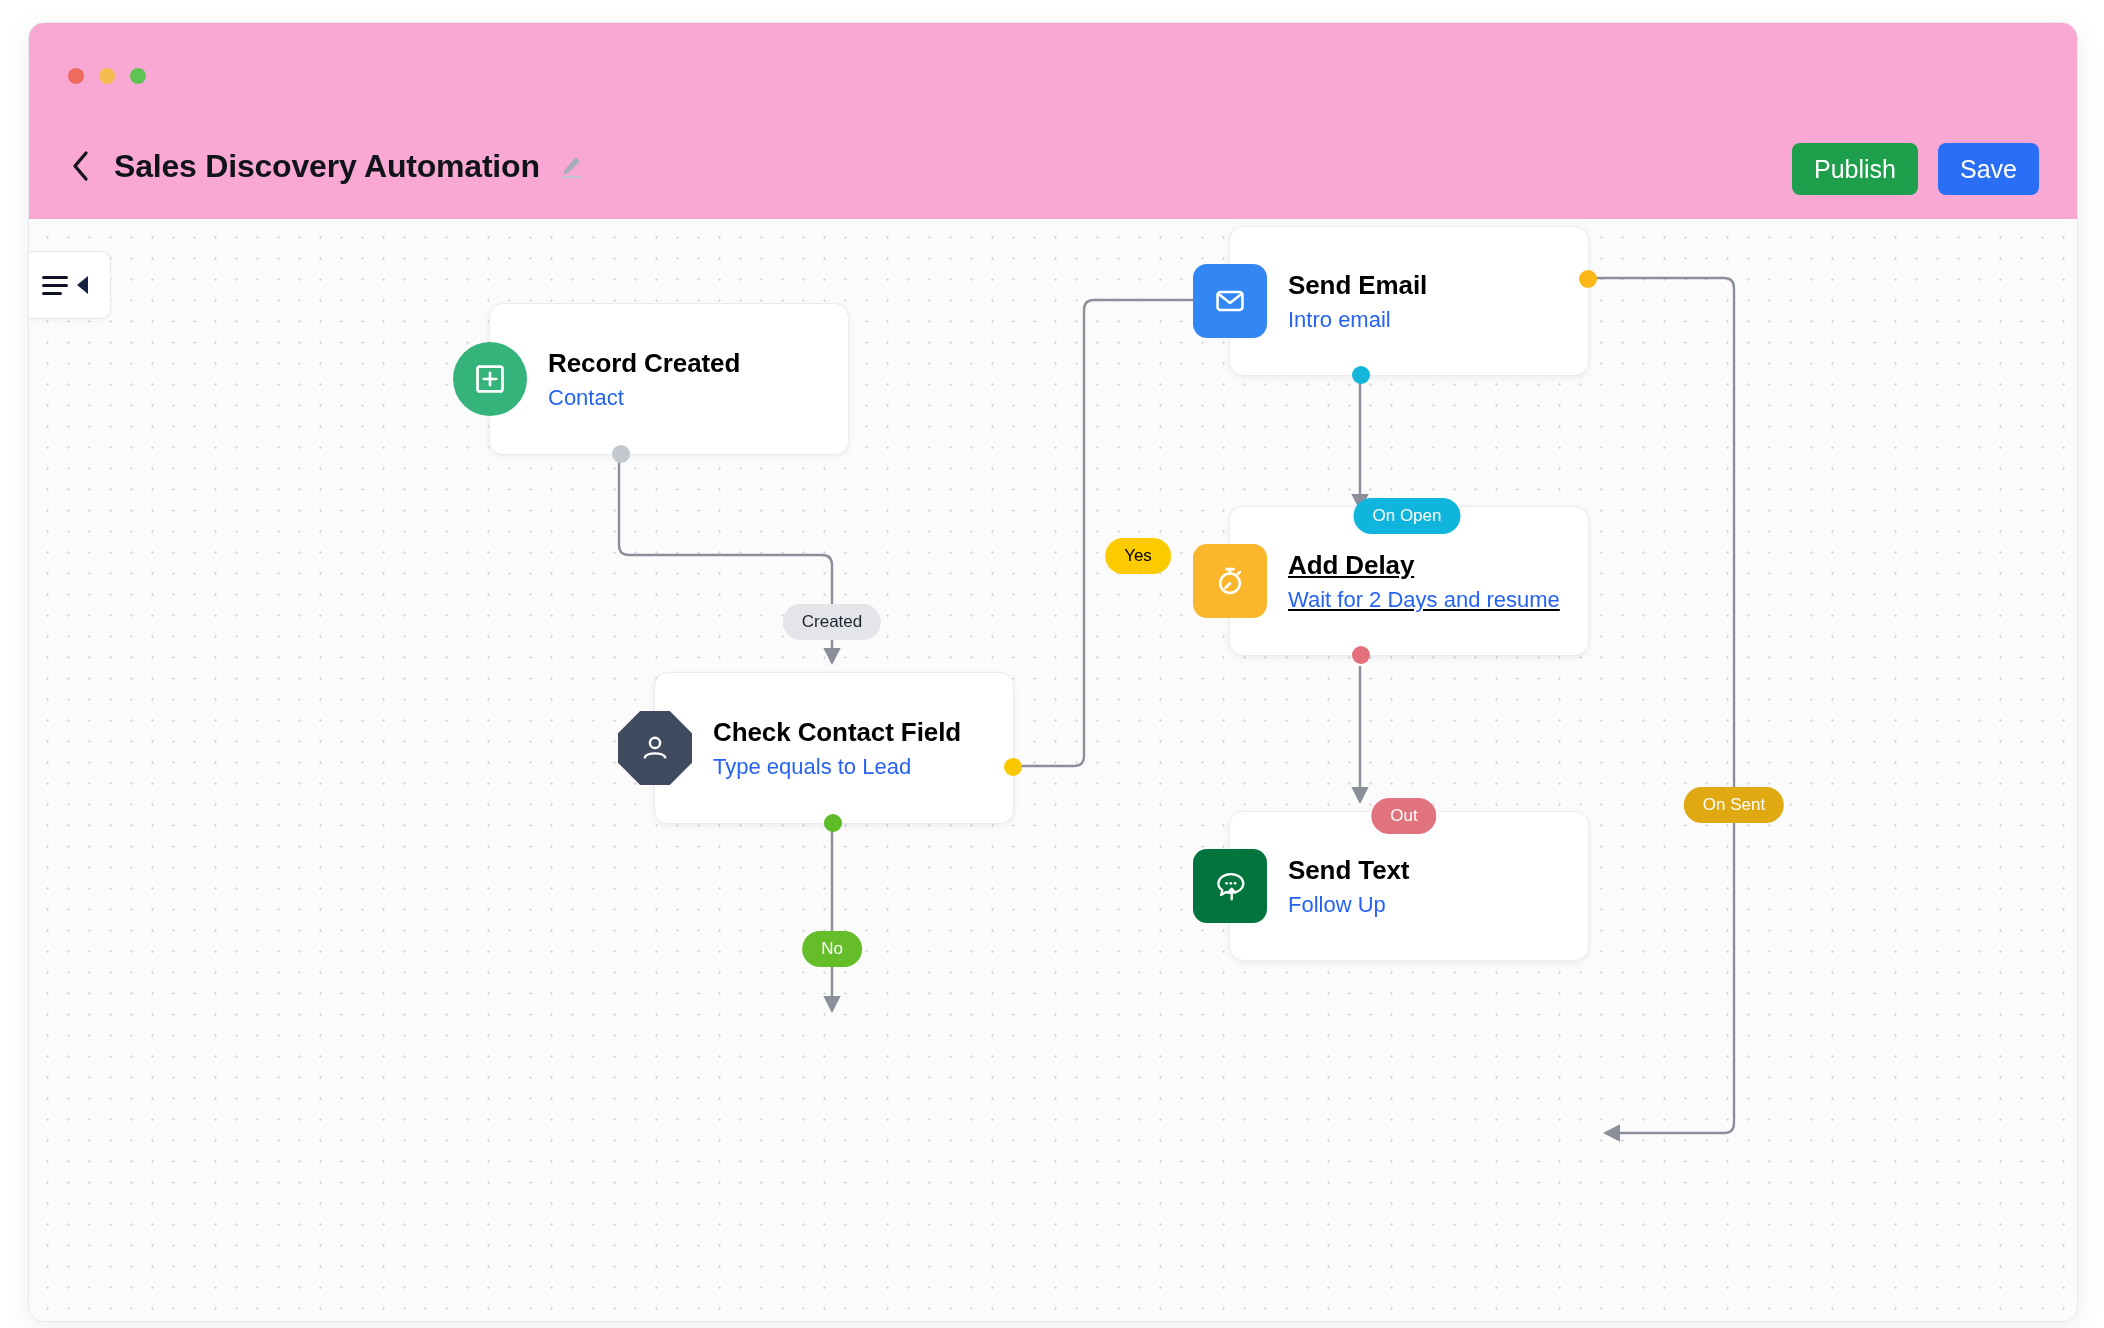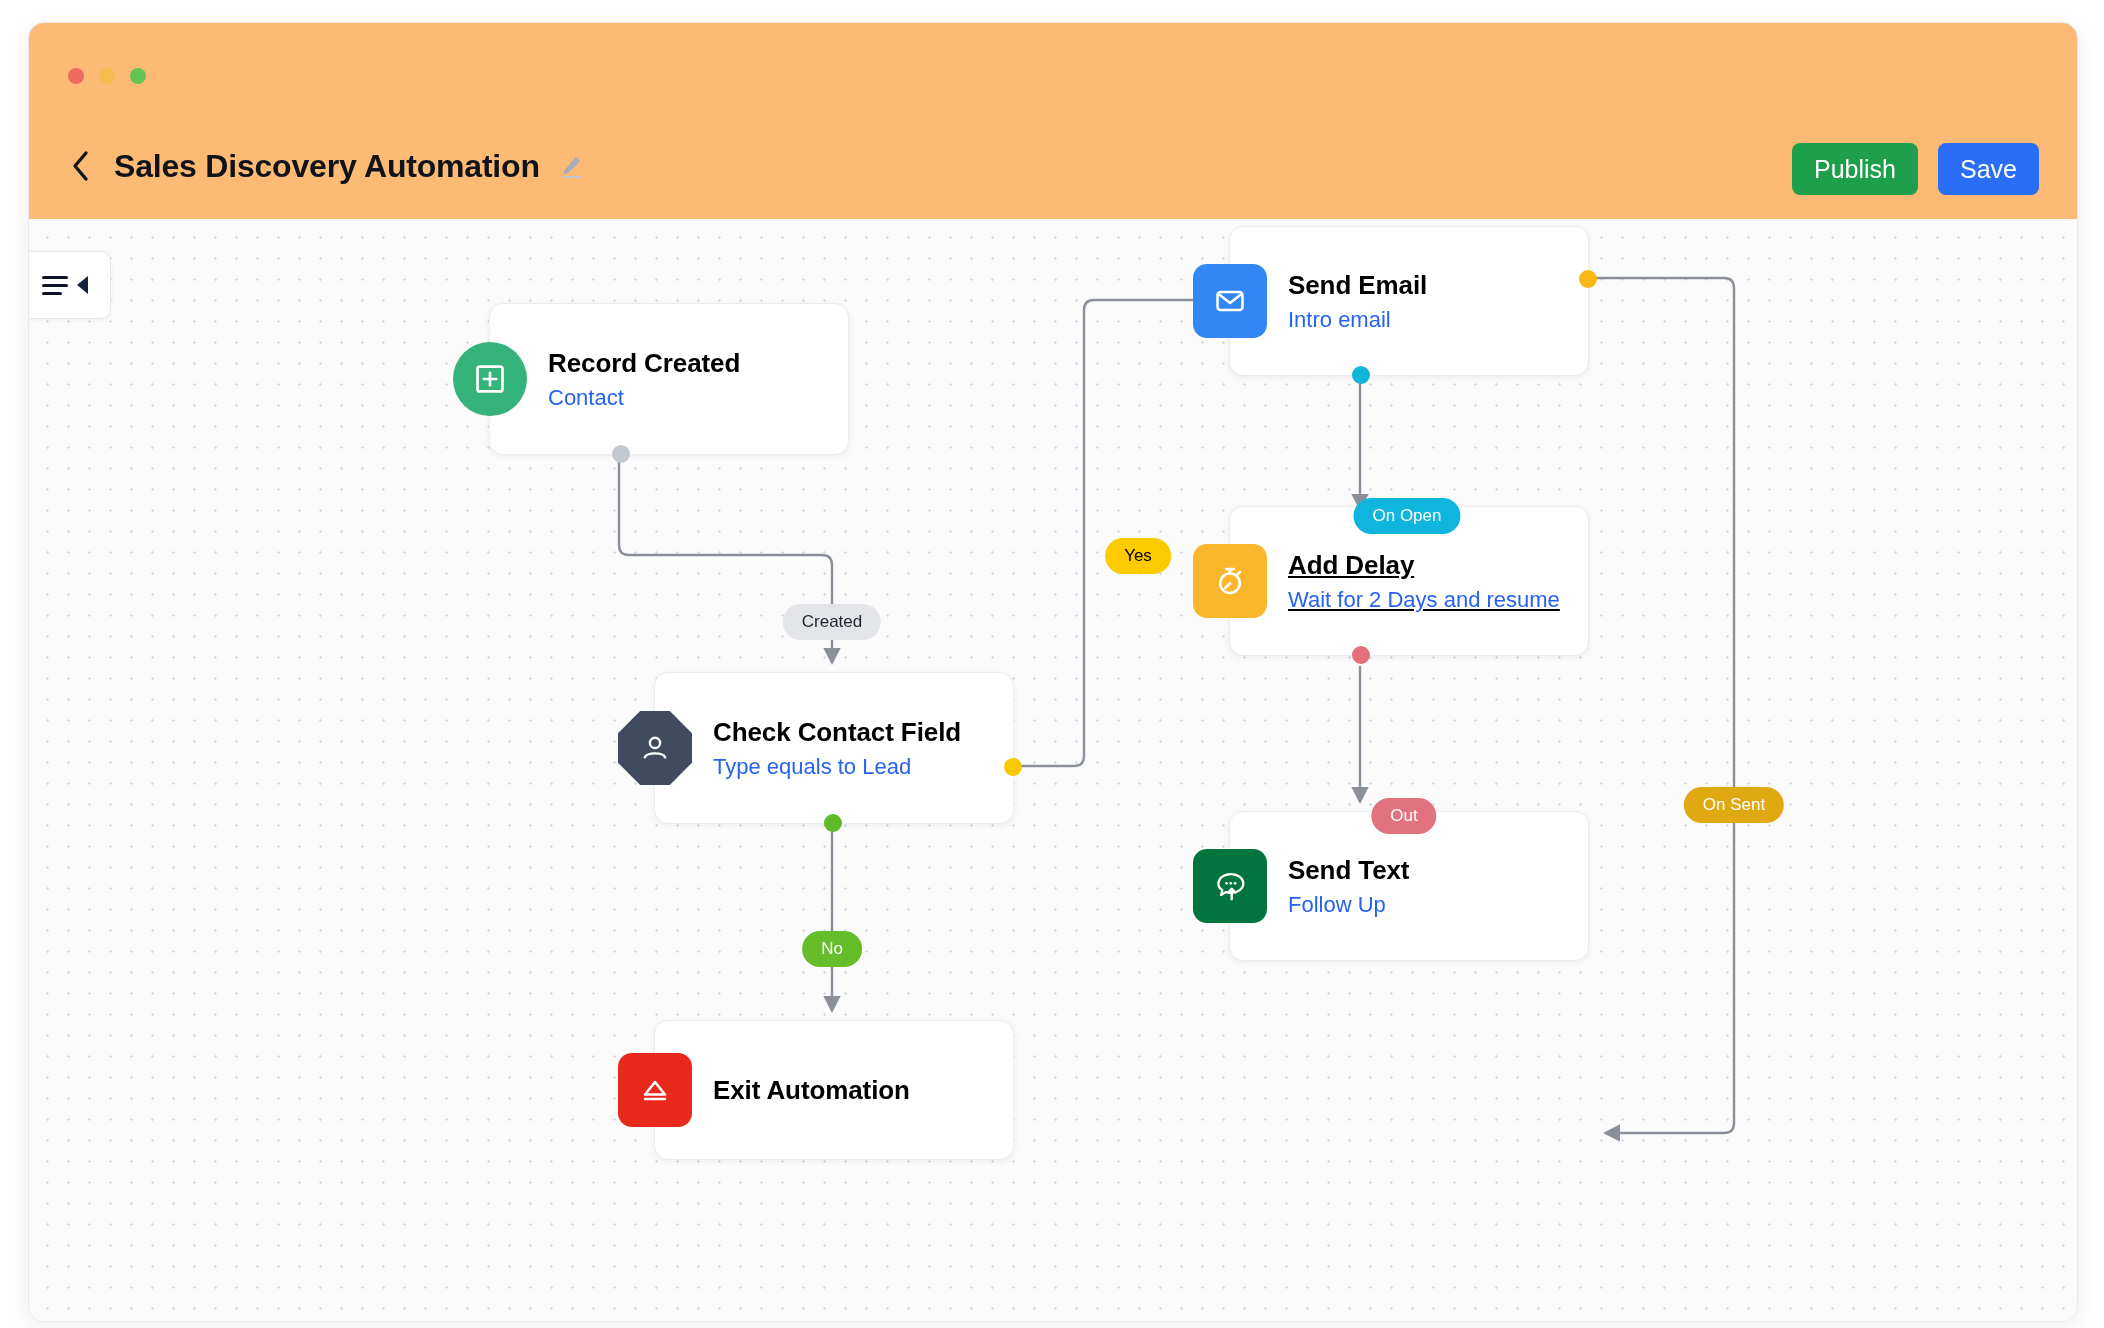--- a/index.html
+++ b/index.html
@@ -27,21 +27,21 @@
     border: 1px solid #e6e8ec;
     border-radius: 16px;
     box-shadow: 0 6px 26px rgba(17,24,39,0.07);
     overflow: hidden;
   }
   .titlebar {
     position: absolute;
     left: 0; top: 0;
     width: 100%;
     height: 196px;
-    background: #fdba74;
+    background: #f9a8d4;
     border-bottom: 1px solid #e9ebef;
   }
   .traffic {
     position: absolute;
     left: 39px;
     top: 45px;
     display: flex;
     gap: 15px;
     align-items: center;
   }
@@ -322,31 +322,20 @@
           </svg>
         </span>
         <span class="txt">
           <span class="ttl">Check Contact Field</span>
           <span class="sub">Type equals to Lead</span>
         </span>
         <span class="port" style="background:#fac800; right:-9px; top:85px;"></span>
         <span class="port" style="background:#5dbb27; left:169px; bottom:-9px;"></span>
       </div>
 
-      <div class="node" style="left:625px; top:801px; width:358px; height:138px;">
-        <span class="badge" style="background:#e8291b;">
-          <svg width="34" height="34" viewBox="0 0 24 24" fill="none">
-            <path d="M12 6.4 L19 15.2 H5 Z" stroke="#ffffff" stroke-width="1.8" stroke-linejoin="round"></path>
-            <path d="M5 18.4 H19" stroke="#ffffff" stroke-width="1.8" stroke-linecap="round"></path>
-          </svg>
-        </span>
-        <span class="txt">
-          <span class="ttl">Exit Automation</span>
-        </span>
-      </div>
 
       <div class="node" style="left:1200px; top:7px; width:358px; height:148px;">
         <span class="badge" style="background:#3287f5;">
           <svg width="34" height="34" viewBox="0 0 24 24" fill="none">
             <rect x="3.2" y="5.6" width="17.6" height="12.8" rx="2.1" stroke="#ffffff" stroke-width="1.8"></rect>
             <path d="M4.4 7.4 L12 13.4 L19.6 7.4" stroke="#ffffff" stroke-width="1.8" stroke-linecap="round" stroke-linejoin="round"></path>
           </svg>
         </span>
         <span class="txt">
           <span class="ttl">Send Email</span>

